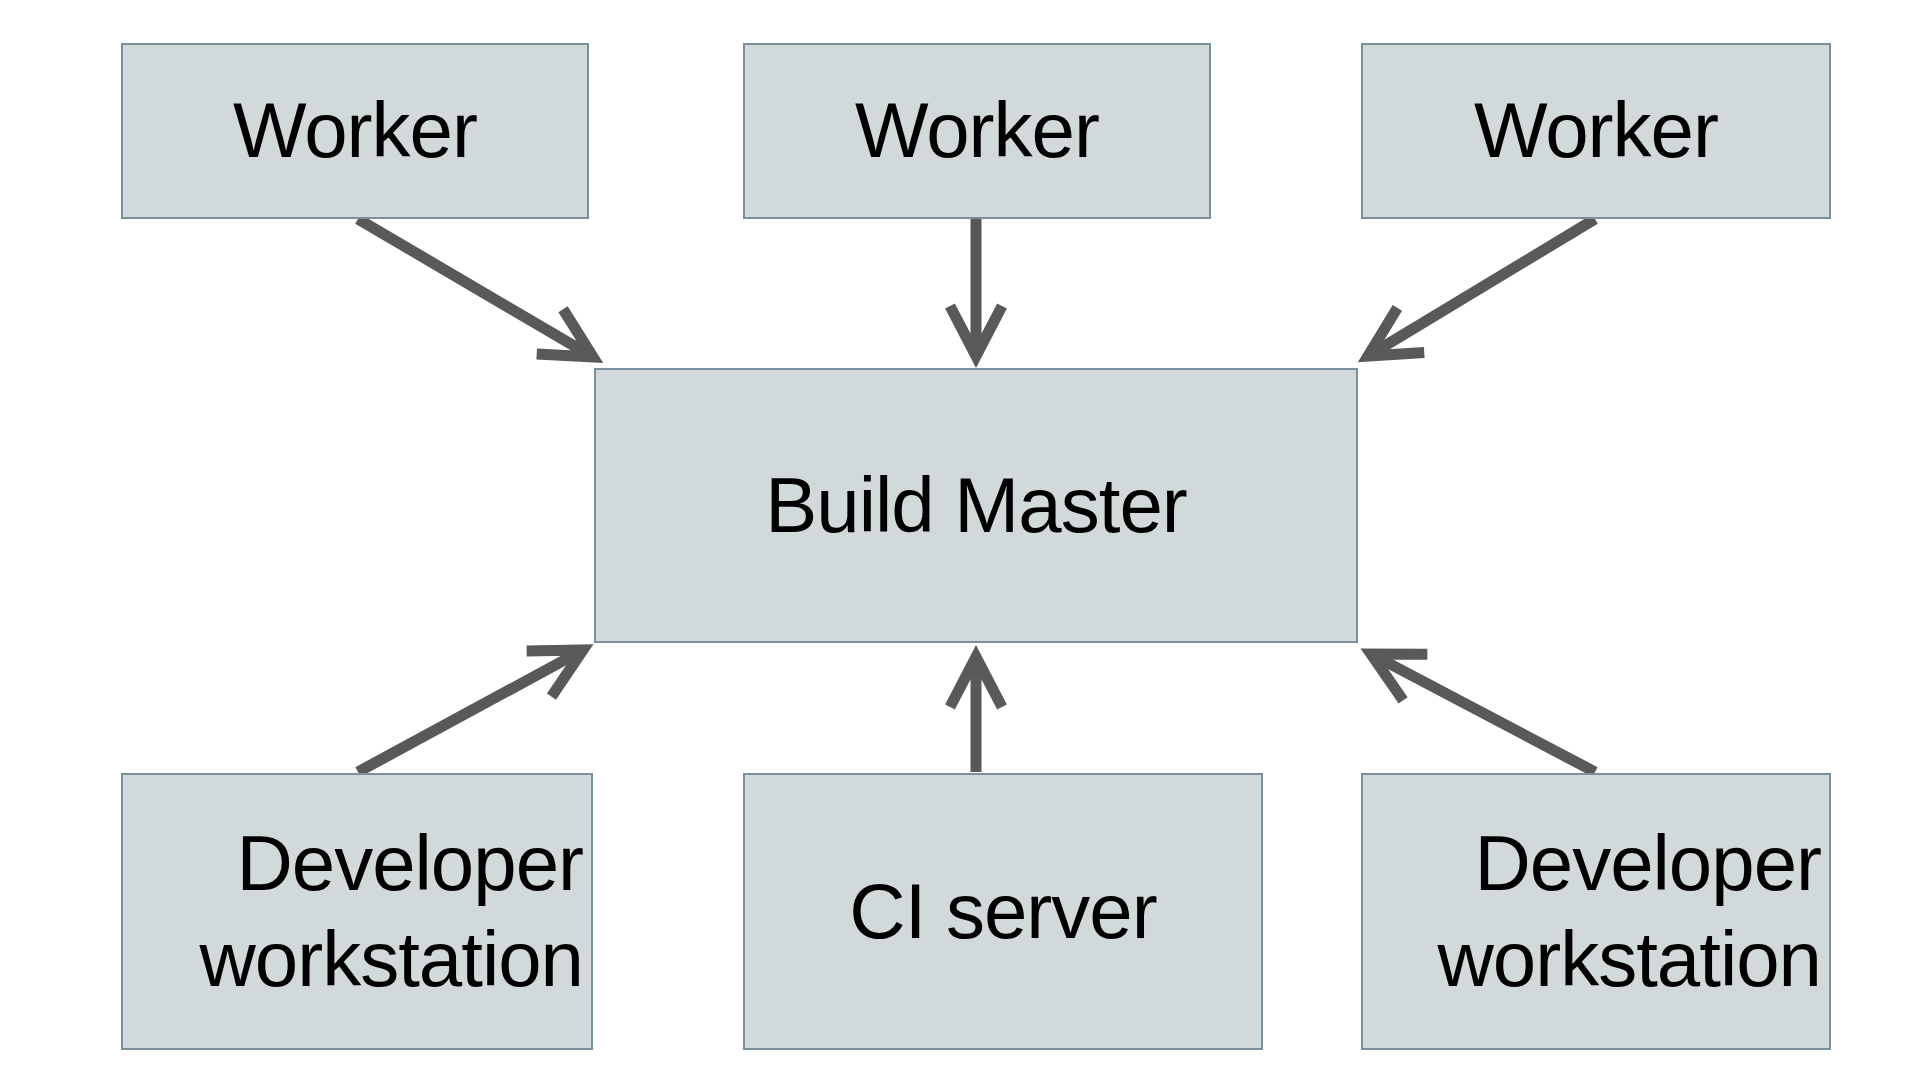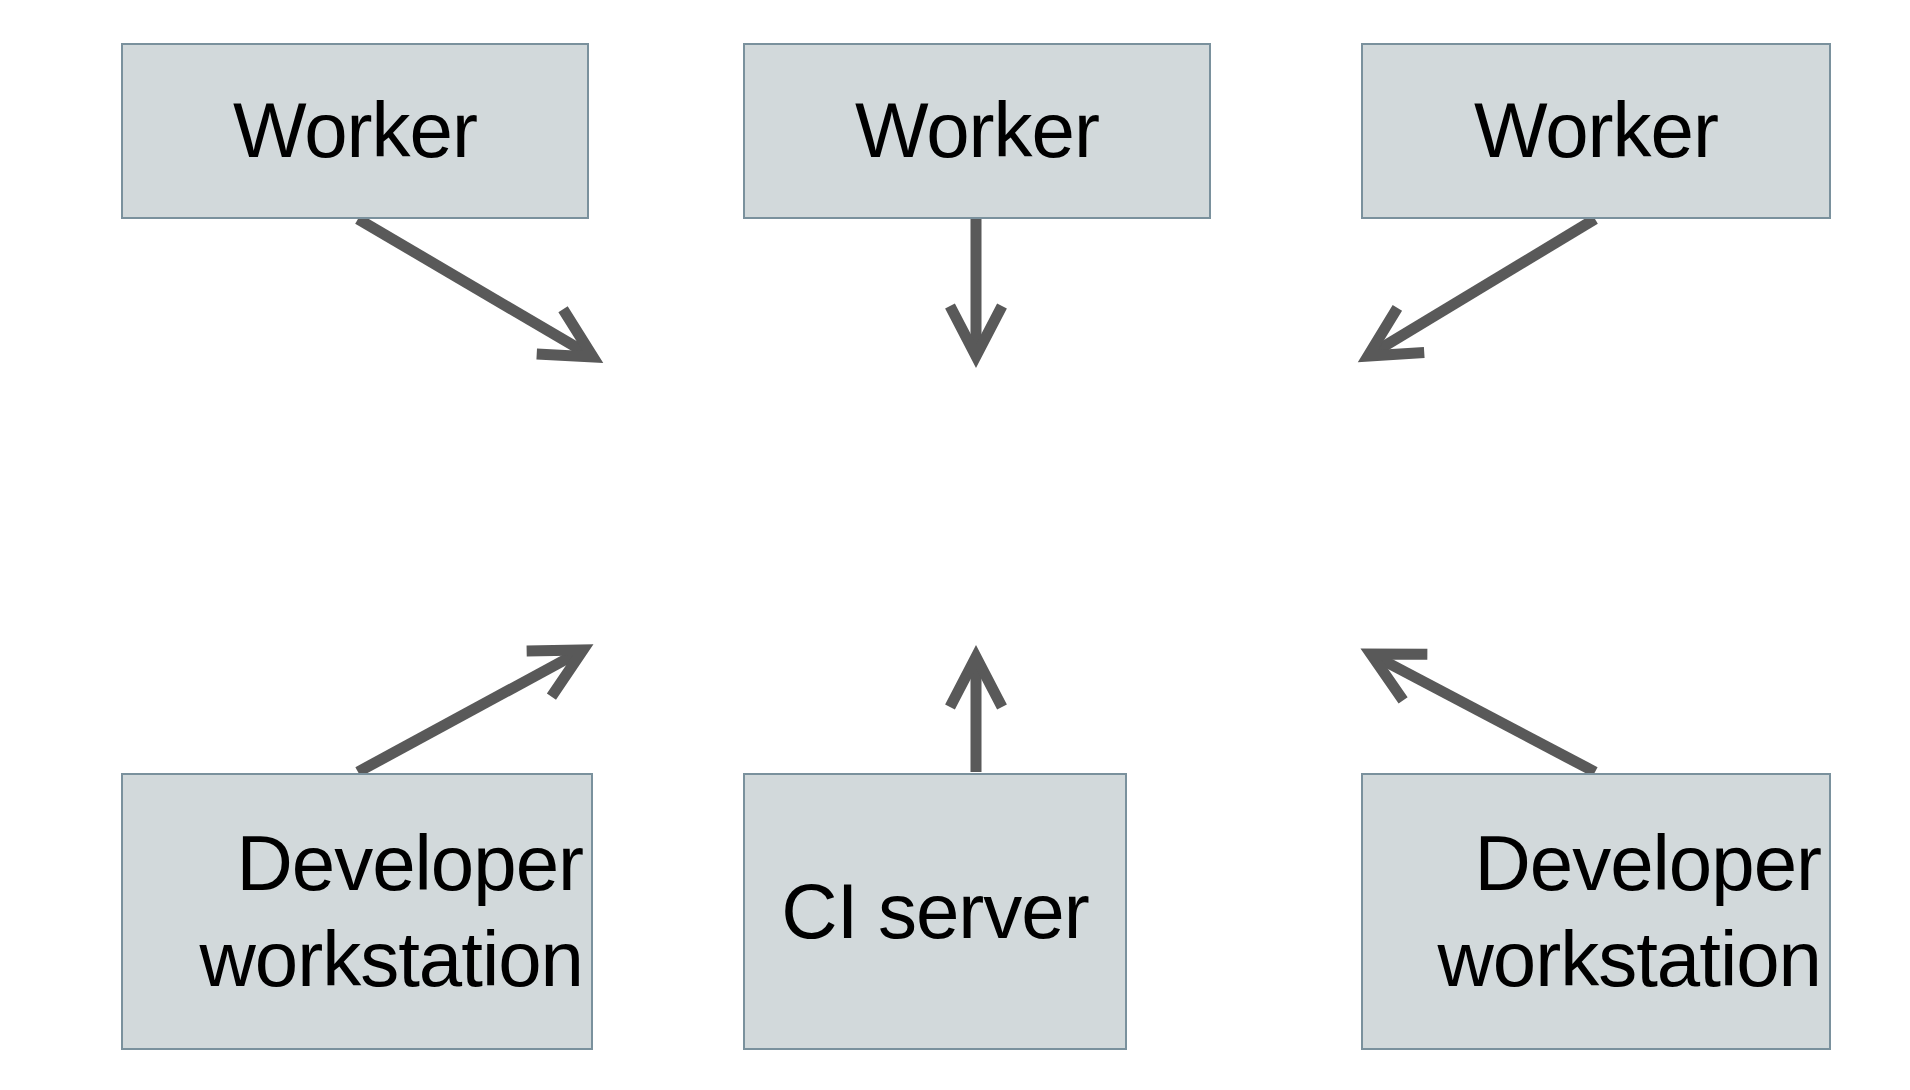--- a/index.html
+++ b/index.html
@@ -48,21 +48,21 @@
   .node .label {
     display: block;
     padding: 0 8px;
   }
   
   #node-worker-1            { left: 121px;  top: 43px;  width: 468px; height: 176px; }
   #node-worker-2            { left: 743px;  top: 43px;  width: 468px; height: 176px; }
   #node-worker-3            { left: 1361px; top: 43px;  width: 470px; height: 176px; }
   #node-build-master        { left: 594px;  top: 368px; width: 764px; height: 275px; }
   #node-dev-workstation-l   { left: 121px;  top: 773px; width: 472px; height: 277px; }
-  #node-ci-server           { left: 743px;  top: 773px; width: 384px; height: 277px; }
+  #node-ci-server           { left: 743px;  top: 773px; width: 520px; height: 277px; }
   #node-dev-workstation-r   { left: 1361px; top: 773px; width: 470px; height: 277px; }
 </style>
 </head>
 <body>
 
 <div id="stage">
 
   <svg id="edges" width="1910" height="1090" viewBox="0 0 1910 1090">
     <defs>
       <marker id="ah" markerUnits="userSpaceOnUse" markerWidth="140" markerHeight="120" viewBox="-70 -60 140 120" refX="0" refY="0" orient="auto">
@@ -82,20 +82,23 @@
   </div>
 
   <div class="node" id="node-worker-2">
     <span class="label">Worker</span>
   </div>
 
   <div class="node" id="node-worker-3">
     <span class="label">Worker</span>
   </div>
 
+  <div class="node" id="node-build-master">
+    <span class="label">Build Master</span>
+  </div>
 
   <div class="node" id="node-dev-workstation-l">
     <span class="label">Developer workstation</span>
   </div>
 
   <div class="node" id="node-ci-server">
     <span class="label">CI server</span>
   </div>
 
   <div class="node" id="node-dev-workstation-r">

